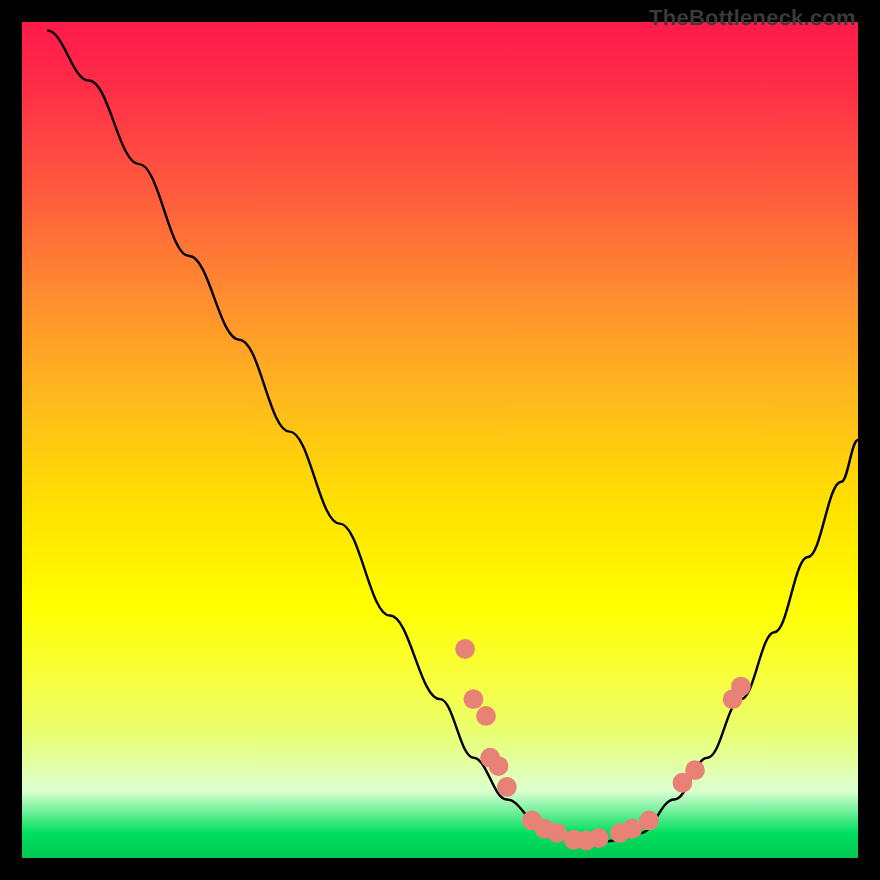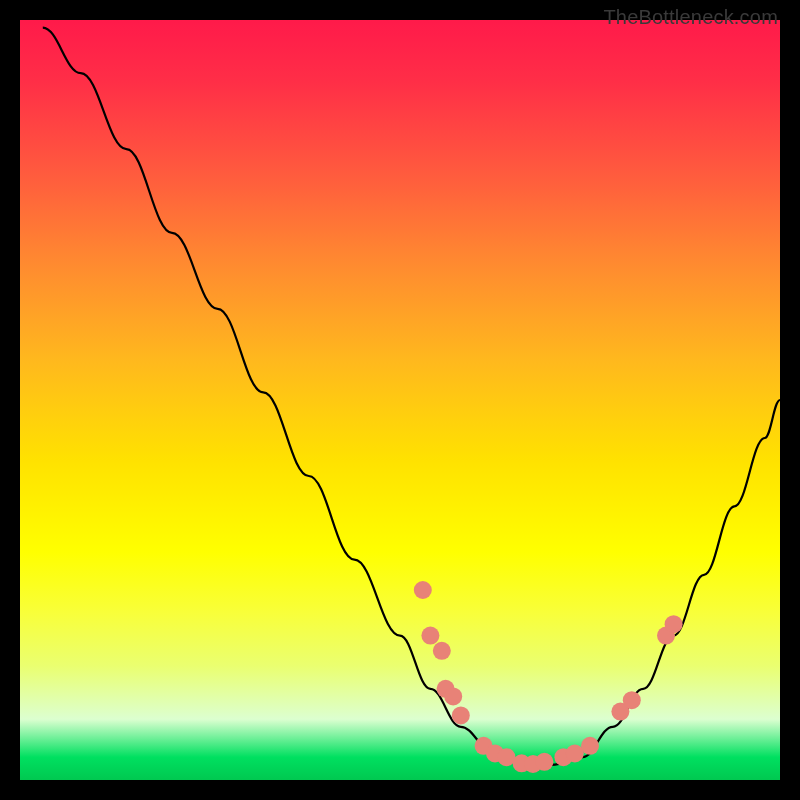--- a/index.html
+++ b/index.html
@@ -30,21 +30,21 @@
       #00e060 97%,
       #00c850 100%);
     position: absolute;
   }
   .watermark {
     position: absolute;
     top: 6px;
     right: 22px;
     font-family: Arial, Helvetica, sans-serif;
     font-size: 20px;
-    font-weight: 400;
+    font-weight: 700;
     color: #3a3a3a;
     letter-spacing: 0.2px;
     user-select: none;
   }
   svg.curve {
     position: absolute;
     left: 0;
     top: 0;
     width: 760px;
     height: 760px;

